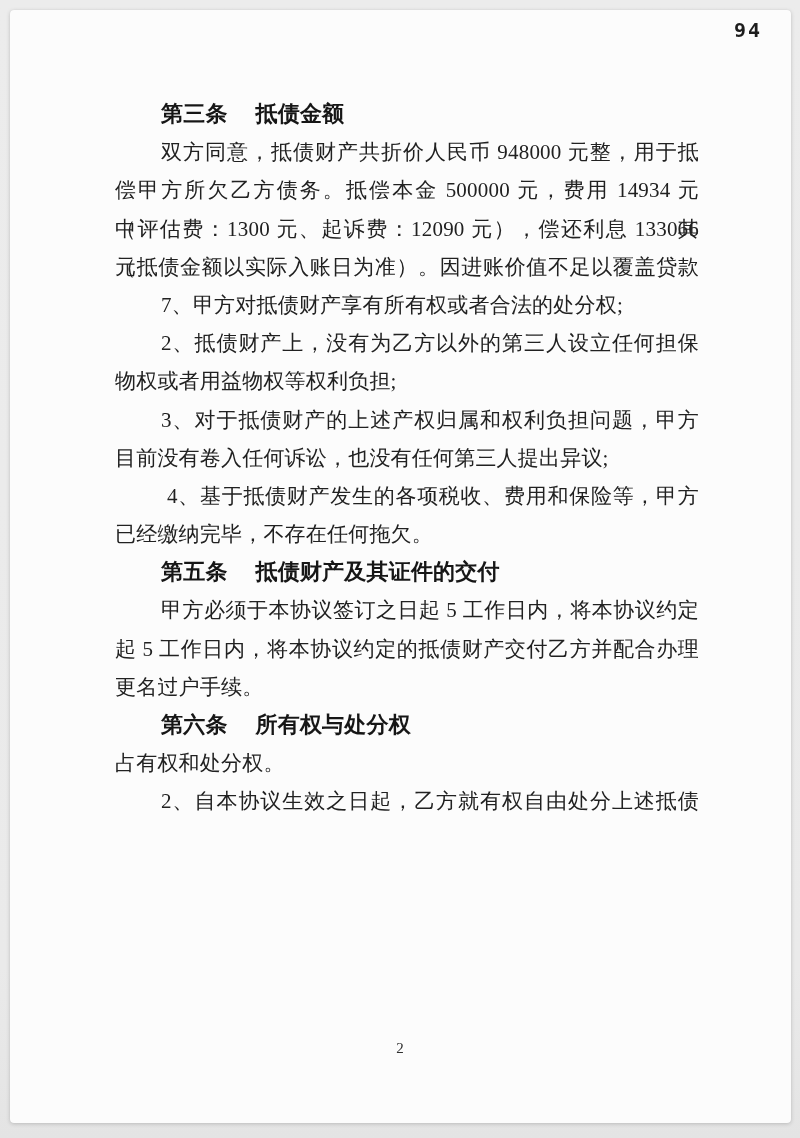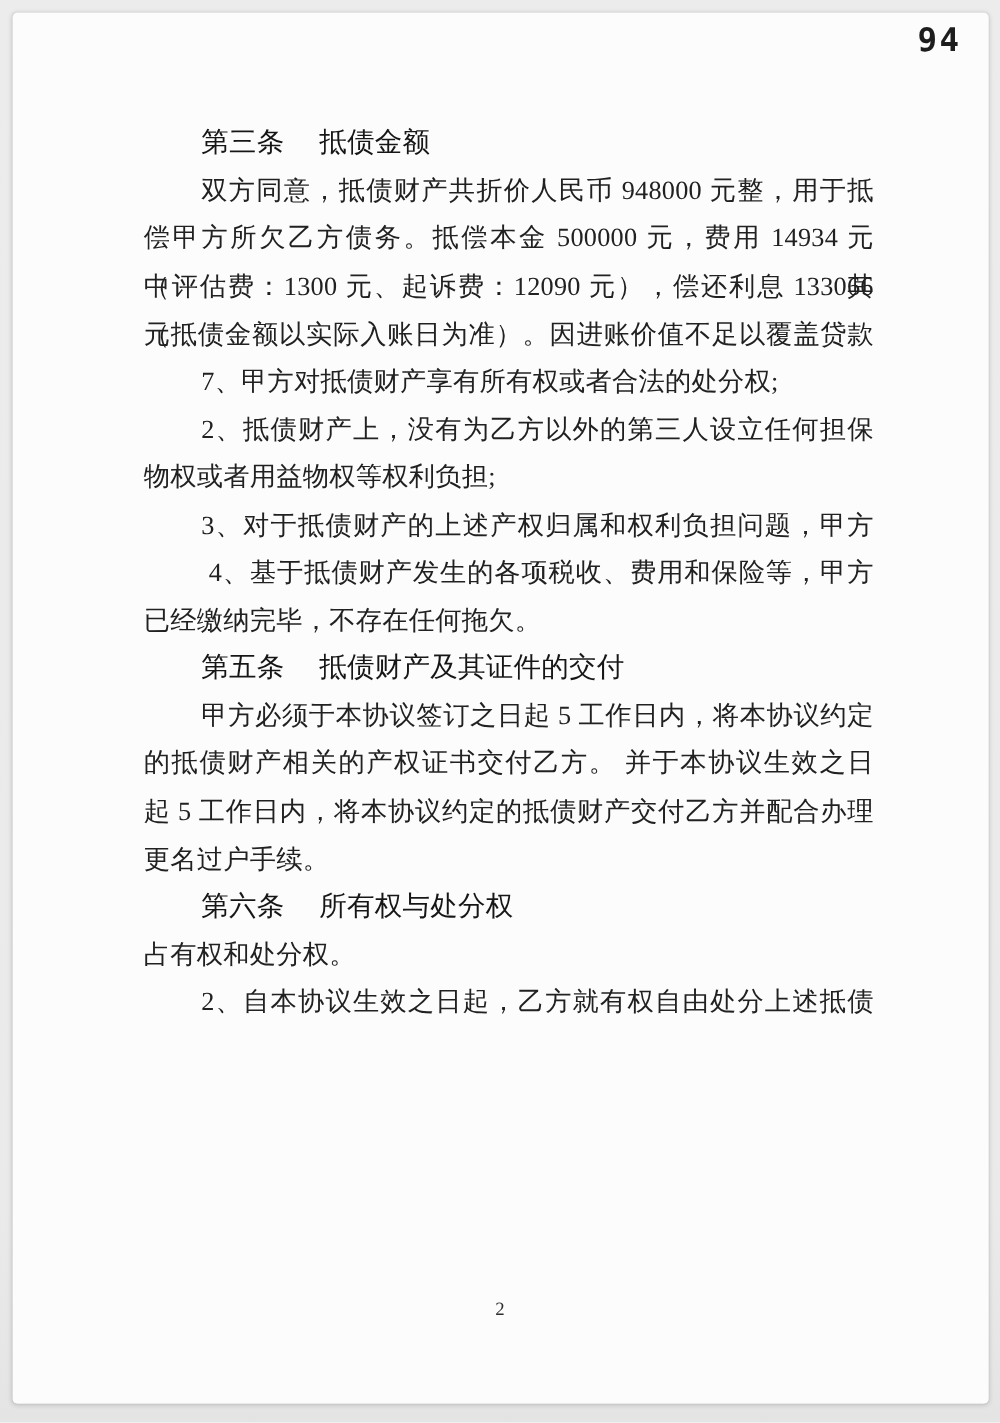--- a/index.html
+++ b/index.html
@@ -20,41 +20,41 @@
     left: 10px; top: 10px;
     width: 781px; height: 1113px;
     background: #fcfcfc;
     border-radius: 4px;
     box-shadow: 0 1px 4px rgba(0,0,0,0.18), 0 0 1px rgba(0,0,0,0.08);
   }
   .corner-num {
     position: absolute;
     left: 734px; top: 18px;
     font-family: "DejaVu Sans Mono", monospace;
-    font-size: 26px;
+    font-size: 20px;
     font-weight: bold;
     letter-spacing: 2px;
     color: #1d1d1d;
   }
   .doc-body {
     position: absolute;
     left: 115px; top: 95px;
     width: 584px;
     color: #212121;
   }
   .ln {
     font-size: 21px;
     line-height: 38.2px;
     height: 38.2px;
     white-space: pre-wrap;
     letter-spacing: 0.2px;
   }
   .ln.hd {
     font-size: 22px;
-    font-weight: normal;
+    font-weight: bold;
     color: #161616;
   }
   .ln.ind { text-indent: 46px; }
   .ln.ind4 { text-indent: 52px; }
   .ln.fill {
     text-align: justify;
     text-align-last: justify;
   }
   .footer-num {
     position: absolute;
@@ -77,25 +77,25 @@
 <div class="doc-body">
   <div class="ln hd ind">第三条　 抵债金额</div>
   <div class="ln ind fill">双方同意，抵债财产共折价人民币 948000 元整，用于抵</div>
   <div class="ln fill">偿甲方所欠乙方债务。抵偿本金 500000 元，费用 14934 元（其</div>
   <div class="ln fill">中评估费：1300 元、起诉费：12090 元），偿还利息 133066 元</div>
   <div class="ln fill">（抵债金额以实际入账日为准）。因进账价值不足以覆盖贷款</div>
   <div class="ln ind">7、甲方对抵债财产享有所有权或者合法的处分权;</div>
   <div class="ln ind fill">2、抵债财产上，没有为乙方以外的第三人设立任何担保</div>
   <div class="ln">物权或者用益物权等权利负担;</div>
   <div class="ln ind fill">3、对于抵债财产的上述产权归属和权利负担问题，甲方</div>
+  <div class="ln">目前没有卷入任何诉讼，也没有任何第三人提出异议;</div>
   <div class="ln ind4 fill">4、基于抵债财产发生的各项税收、费用和保险等，甲方</div>
   <div class="ln">已经缴纳完毕，不存在任何拖欠。</div>
   <div class="ln hd ind">第五条　 抵债财产及其证件的交付</div>
   <div class="ln ind fill">甲方必须于本协议签订之日起 5 工作日内，将本协议约定</div>
-  <div class="ln fill">的抵债财产相关的产权证书交付乙方。 并于本协议生效之日</div>
   <div class="ln fill">起 5 工作日内，将本协议约定的抵债财产交付乙方并配合办理</div>
   <div class="ln">更名过户手续。</div>
   <div class="ln hd ind">第六条　 所有权与处分权</div>
   <div class="ln">占有权和处分权。</div>
   <div class="ln ind fill">2、自本协议生效之日起，乙方就有权自由处分上述抵债</div>
 </div>
 
 <div class="footer-num">2</div>
 
 </body></html>

